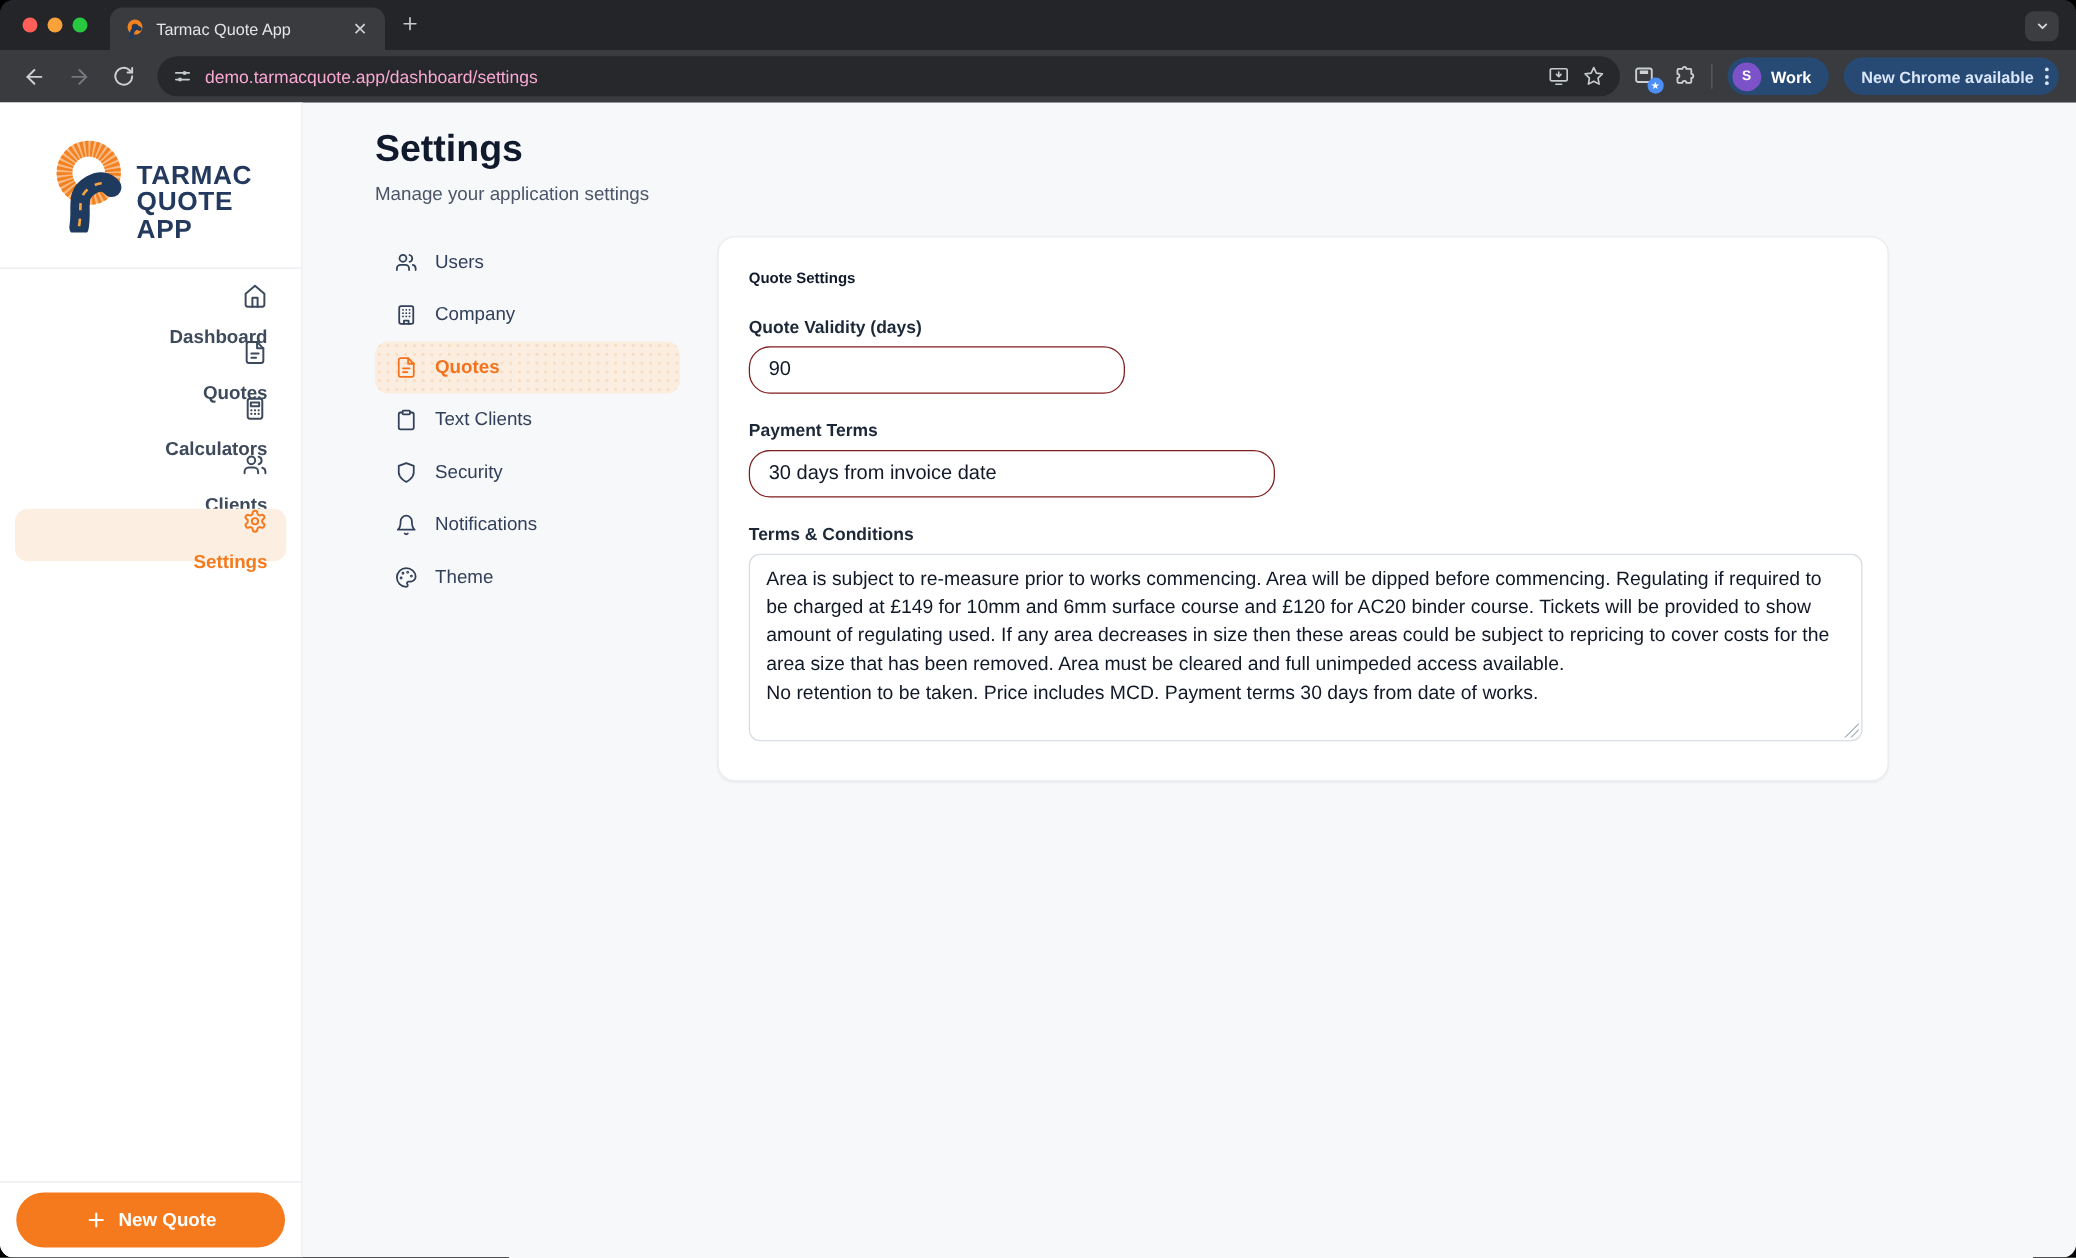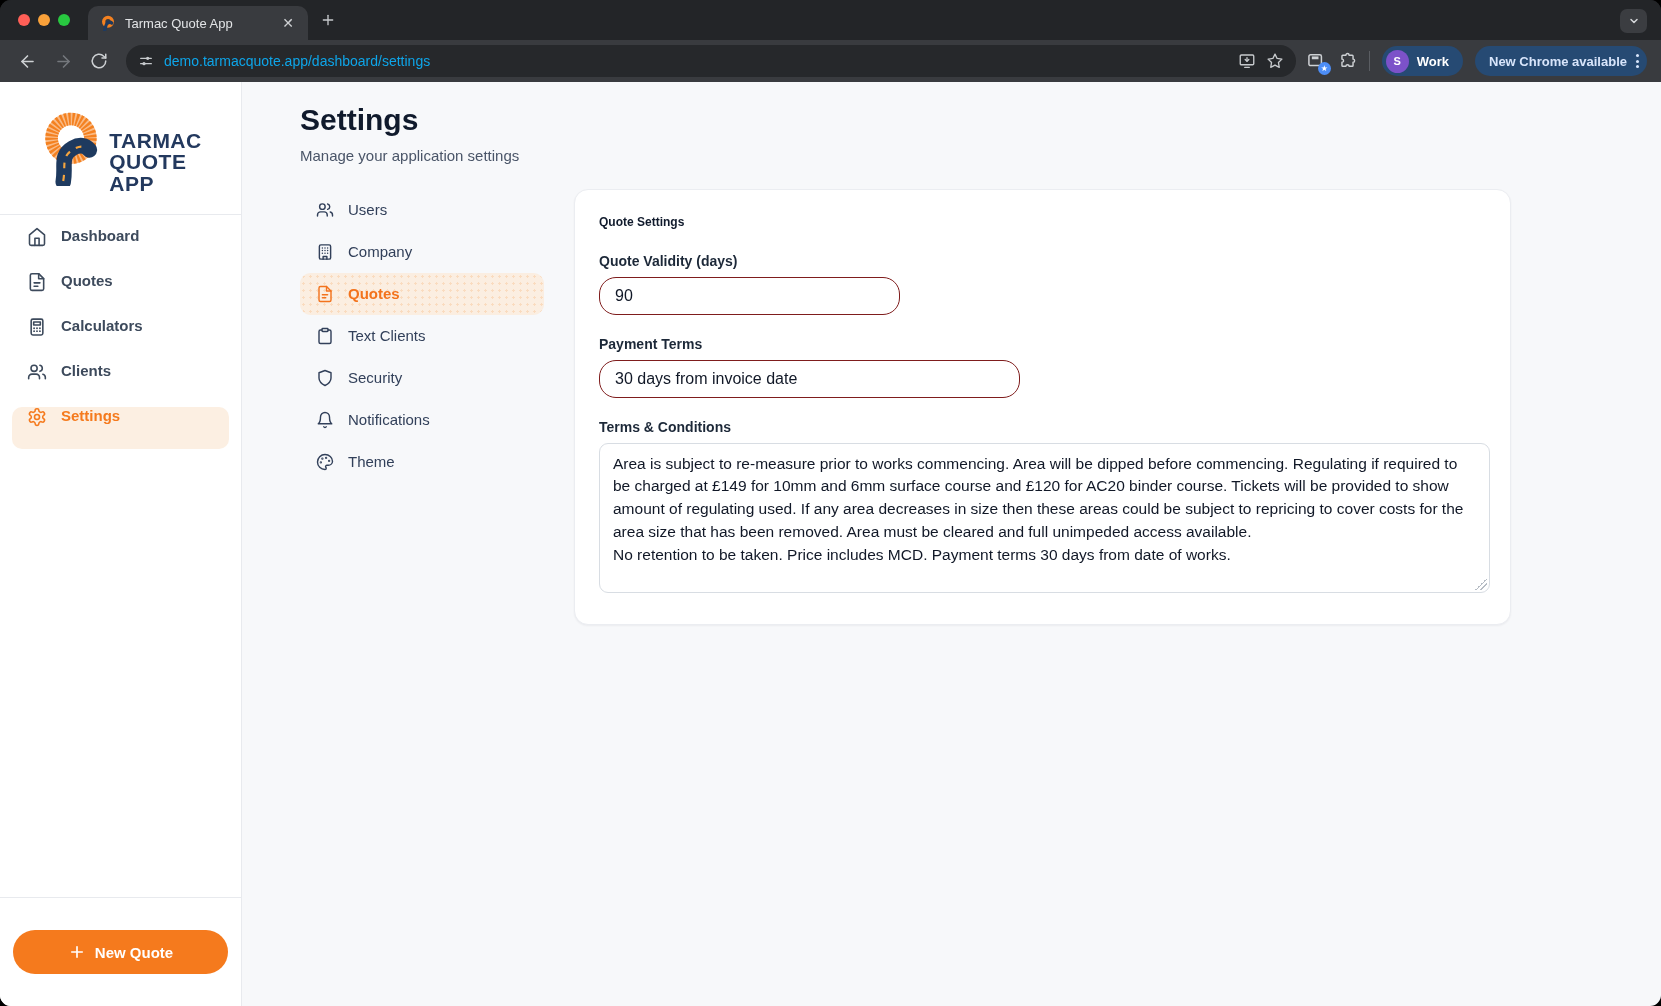--- a/index.html
+++ b/index.html
@@ -13,42 +13,42 @@
   .t-red{background:#ff5f57;} .t-yellow{background:#f9a13a;} .t-green{background:#28c840;}
   .tab{margin-left:88px;width:220px;height:34px;background:#393b3f;border-radius:10px 10px 0 0;display:flex;align-items:center;padding:0 10px 0 12px;gap:9px;color:#e2e4e6;font-size:13px;}
   .tab-title{flex:1;white-space:nowrap;overflow:hidden;}
   .tab-close{color:#cfd1d4;font-size:14px;line-height:1;padding:2px 4px;border-radius:4px;}
   .newtab{margin:0 0 8px 12px;color:#c8cacd;}
   .tab-chevron{position:absolute;right:14px;top:9px;width:27px;height:24px;background:#3b3d41;border-radius:7px;display:grid;place-items:center;color:#d4d6d9;}
   .toolbar{height:42px;background:#393b3f;display:flex;align-items:center;padding:0 10px;gap:2px;flex-shrink:0;}
   .nav-btn{width:34px;height:34px;display:grid;place-items:center;color:#ced1d4;border-radius:50%;}
   .nav-btn.disabled{color:#75787d;}
   .urlbar{flex:1;height:32px;background:#26282b;border-radius:16px;display:flex;align-items:center;margin:0 8px;padding:0 12px;gap:10px;min-width:0;}
-  .url-text{flex:1;color:#0ea5e9;font-size:14px;white-space:nowrap;overflow:hidden;}
+  .url-text{flex:1;color:#f9a8d4;font-size:14px;white-space:nowrap;overflow:hidden;}
   .url-icon{color:#c7cacd;display:grid;place-items:center;}
   .chrome-actions{display:flex;align-items:center;gap:12px;padding-right:4px;}
   .badge-wrap{position:relative;display:grid;place-items:center;color:#ced1d4;}
   .badge{position:absolute;right:-5px;bottom:-4px;width:13px;height:13px;border-radius:50%;background:#4d8ef7;color:#fff;font-size:8px;display:grid;place-items:center;}
   .vsep{width:1px;height:20px;background:#5a5d62;}
   .work-chip{height:30px;border-radius:15px;background:#264a73;display:flex;align-items:center;gap:8px;padding:0 14px 0 4px;color:#fff;font-size:13px;font-weight:600;}
   .avatar{width:23px;height:23px;border-radius:50%;background:#7c52c9;color:#fff;font-size:11px;font-weight:700;display:grid;place-items:center;}
   .update-pill{height:30px;border-radius:15px;background:#264a73;color:#d8e5fb;font-size:13px;font-weight:600;display:flex;align-items:center;gap:9px;padding:0 8px 0 14px;}
   .dots{display:flex;flex-direction:column;gap:2.5px;}
   .dots i{width:3px;height:3px;border-radius:50%;background:#d8e5fb;}
 
   
   .app{flex:1;display:flex;background:#f7f8fa;min-height:0;}
   .sidebar{width:242px;background:#fff;border-right:1px solid #e8eaee;display:flex;flex-direction:column;flex-shrink:0;}
   .logo-block{height:133px;border-bottom:1px solid #e8eaee;display:flex;align-items:center;justify-content:center;gap:8px;flex-shrink:0;}
   .brand-text{display:flex;flex-direction:column;font-size:21px;font-weight:800;color:#23395e;letter-spacing:.5px;line-height:1.02;margin-top:28px;}
   .side-nav{flex:1;padding:12px 12px;display:flex;flex-direction:column;gap:3px;}
-  .side-item{height:42px;border-radius:10px;display:flex;align-items:flex-start;gap:14px;padding:0 15px;color:#3d4a5c;font-size:15px;font-weight:600;cursor:pointer;}
+  .side-item{height:42px;border-radius:10px;display:flex;align-items:flex-end;gap:14px;padding:0 15px;color:#3d4a5c;font-size:15px;font-weight:600;cursor:pointer;flex-direction:column;}
   .side-item svg{flex-shrink:0;}
   .side-item.active{background:#fcefe2;color:#f57a1d;}
-  .sb-block1{border-top:1px solid #e8eaee;padding:32px 13px;}
+  .sb-block1{border-top:1px solid #e8eaee;padding:8px 13px;}
   .new-quote{height:44px;width:100%;border:none;border-radius:22px;background:#f57a1d;color:#fff;font-size:15px;font-weight:700;display:flex;align-items:center;justify-content:center;gap:9px;cursor:pointer;font-family:inherit;}
   .sb-block2{border-top:1px solid #e8eaee;padding:22px 17px 26px;}
   .signout{display:flex;align-items:center;gap:14px;color:#36445a;font-size:15px;font-weight:600;cursor:pointer;}
 
   .main{flex:1;padding:21px 0 0 58px;overflow:hidden;}
   .page-title{font-size:30px;font-weight:800;color:#101a2c;margin:0;line-height:1.15;}
   .page-subtitle{font-size:15px;color:#4a5568;margin-top:9px;}
   .content-row{display:flex;align-items:flex-start;margin-top:25px;}
   .settings-nav{width:244px;flex-shrink:0;display:flex;flex-direction:column;}
   .snav-item{height:42px;display:flex;align-items:center;gap:14px;padding:0 16px;border-radius:11px;color:#32405a;font-size:15px;font-weight:500;cursor:pointer;}

